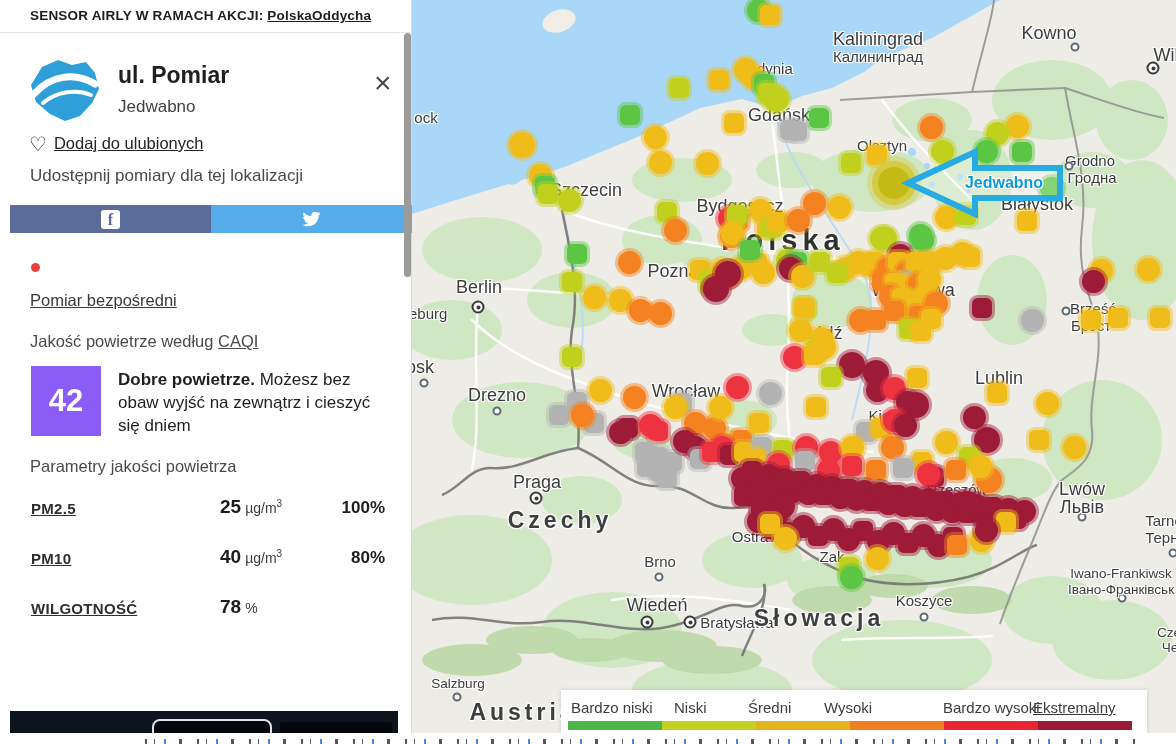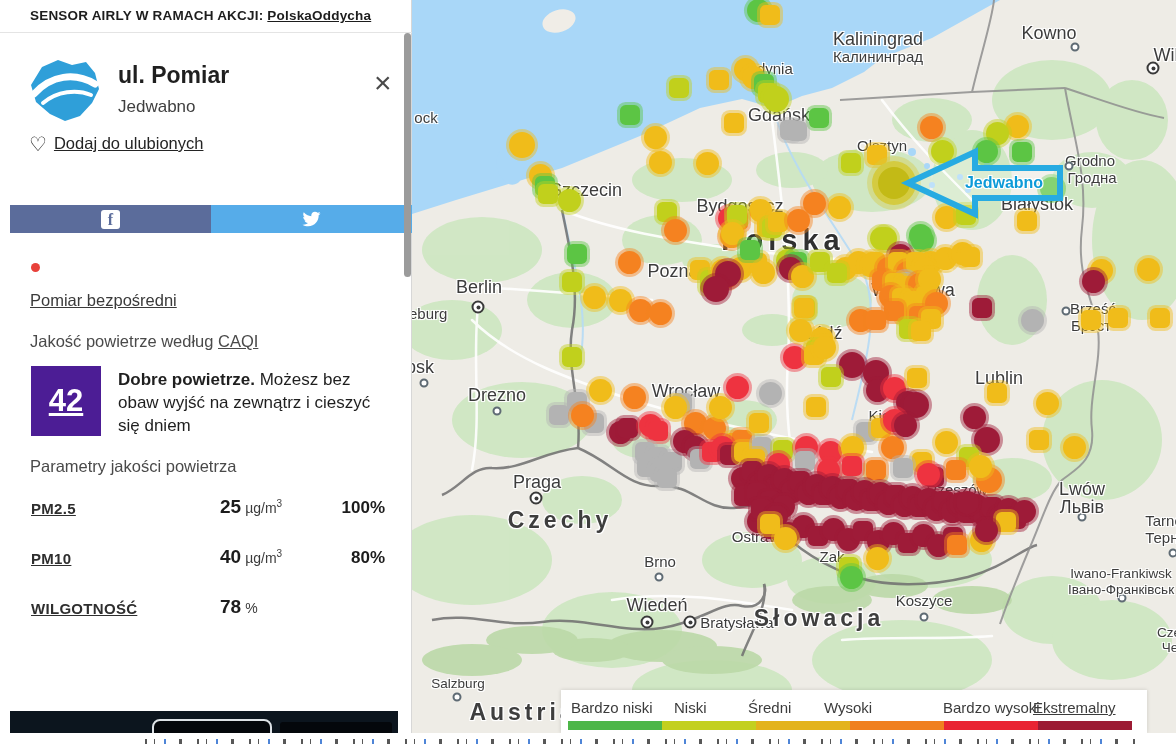--- a/index.html
+++ b/index.html
@@ -561,38 +561,39 @@
       <path d="M7,36 C24,17 48,14 68,26" stroke="#fff" stroke-width="7" fill="none" stroke-linecap="round"></path>
       <path d="M16,45 C30,33 50,31 64,37" stroke="#fff" stroke-width="4" fill="none" stroke-linecap="round"></path>
     </svg>
     <div id="loc-title">ul. Pomiar</div>
     <div id="loc-city">Jedwabno</div>
     <div id="close-btn">×</div>
 
     <div id="fav">
       <span class="heart">♡</span><a href="#">Dodaj do ulubionych</a>
     </div>
+    <div id="share-prompt">Udostępnij pomiary dla tej lokalizacji</div>
 
     <div id="fb-btn" class="share-btn">
       <span class="fsq">f</span>
     </div>
     <div id="tw-btn" class="share-btn">
       <svg width="21" height="18" viewBox="0 0 512 512" fill="#fff">
         <path d="M459.37 151.716c.325 4.548.325 9.097.325 13.645 0 138.72-105.583 298.558-298.558 298.558-59.452 0-114.68-17.219-161.137-47.106 8.447.974 16.568 1.299 25.34 1.299 49.055 0 94.213-16.568 130.274-44.832-46.132-.975-84.792-31.188-98.112-72.772 6.498.974 12.995 1.624 19.818 1.624 9.421 0 18.843-1.3 27.614-3.573-48.081-9.747-84.143-51.98-84.143-102.985v-1.299c13.969 7.797 30.214 12.67 47.431 13.319-28.264-18.843-46.781-51.005-46.781-87.391 0-19.492 5.197-37.36 14.294-52.954 51.655 63.675 129.3 105.258 216.365 109.807-1.624-7.797-2.599-15.918-2.599-24.04 0-57.828 46.782-104.934 104.934-104.934 30.213 0 57.502 12.67 76.67 33.137 23.715-4.548 46.456-13.32 66.599-25.34-7.798 24.366-24.366 44.833-46.132 57.827 21.117-2.273 41.584-8.122 60.426-16.243-14.292 20.791-32.161 39.308-52.628 54.253z"></path>
       </svg>
     </div>
 
     <div id="live-dot"></div>
     <a href="#" id="direct-link">Pomiar bezpośredni</a>
 
     <div id="caqi-line">
       <span>Jakość powietrze według </span><a href="#">CAQI</a>
     </div>
 
-    <div id="caqi-box" style="background: #4c1d95; text-decoration: underline;">42</div>
+    <div id="caqi-box" style="background: #8b5cf6;">42</div>
     <div id="caqi-desc">
       <b>Dobre powietrze.</b><span> Możesz bez obaw wyjść na zewnątrz i cieszyć się dniem</span>
     </div>
 
     <div id="params-title">Parametry jakości powietrza</div>
     <div id="params">
         <div class="prow">
           <a href="#" class="plabel">PM2.5</a>
           <div class="pval">25<span class="punit">µg/m<sup>3</sup></span></div>
           <div class="ppct">100%</div>

